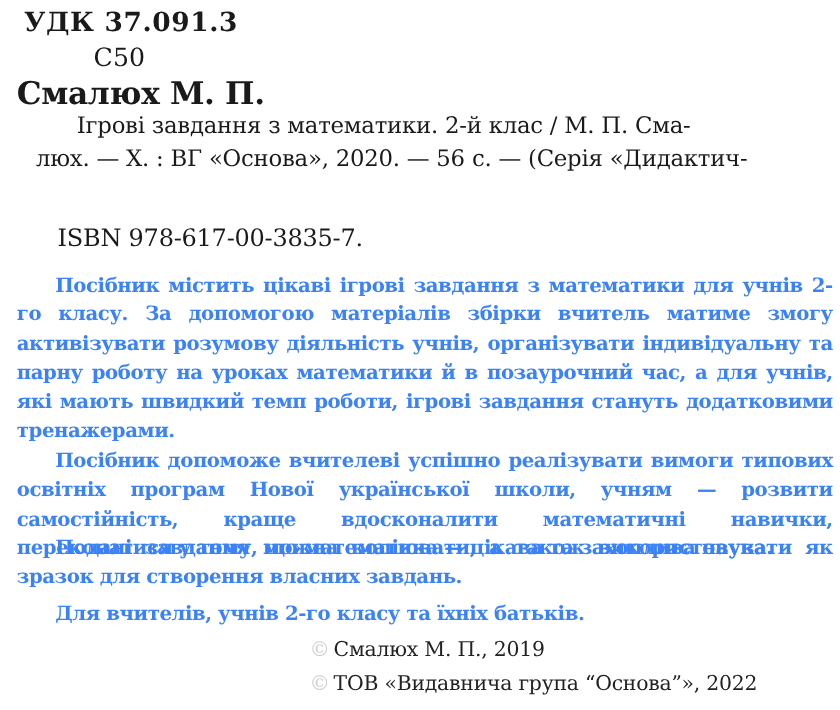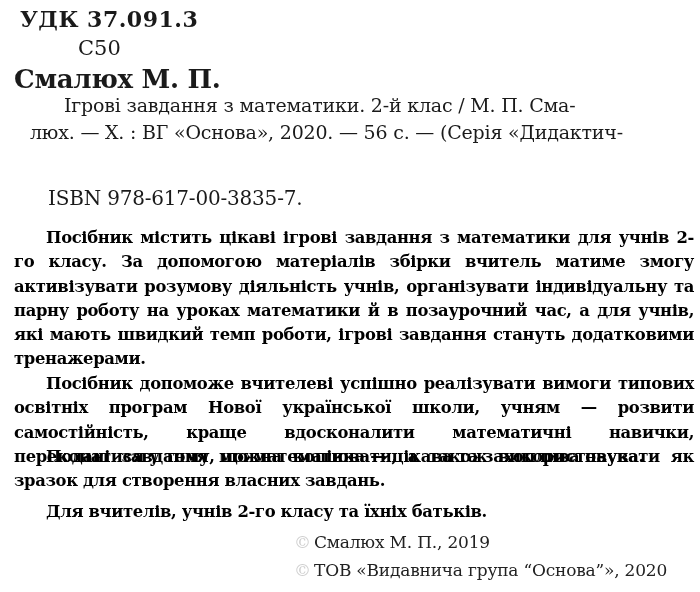--- a/index.html
+++ b/index.html
@@ -13,28 +13,28 @@
     .udk { left: 20px; top: 6px; font-size: 22px; font-weight: bold; letter-spacing: 0.5px; }
     .cls { left: 78px; top: 36px; font-size: 21px; }
     .author { left: 14px; top: 64px; font-size: 26px; font-weight: bold; letter-spacing: -0.3px; }
     .biblio { position: absolute; left: 14px; width: 676px; font-size: 19px; line-height: 27px; letter-spacing: -0.2px; }
     .biblio .ind { display: inline-block; width: 34px; }
     .isbn { left: 48px; top: 186px; font-size: 20px; letter-spacing: -0.2px; }
     .para {
       position: absolute; left: 14px; width: 680px;
       font-family: "DejaVu Serif", "Liberation Serif", serif;
       font-size: 16.4px; line-height: 24.3px; text-align: justify;
-      letter-spacing: -0.35px; font-weight: bold; color: #000000;
+      letter-spacing: -0.35px; font-weight: bold; color: #3b82f6;
     }
     .para .ind { display: inline-block; width: 32px; }
     .p1 { top: 226px; }
     .p2 { top: 372px; }
     .p3 { top: 445px; }
     .p4 { top: 500px; }
-    .copy { font-size: 17px; color: #222; letter-spacing: -0.2px; margin-left: 36px; }
+    .copy { font-size: 17px; color: #222; letter-spacing: -0.2px; }
     .c1 { left: 258px; top: 532px; }
     .c2 { left: 258px; top: 560px; }
     .copy-sym { color: #cfcfcf; margin-right: 10px; display: inline-block; width: 10px; }
   </style>
 </head>
 <body>
 
 <div class="line udk">УДК 37.091.3</div>
 <div class="line cls">С50</div>
 <div class="line author">Смалюх М. П.</div>
@@ -48,14 +48,14 @@
 
 <div class="para p1"><span class="ind"></span><span>Посібник містить цікаві ігрові завдання з математики для учнів 2-го класу. За допомогою матеріалів збірки вчитель матиме змогу активізувати розумову діяльність учнів, організувати індивідуальну та парну роботу на уроках математики й в позаурочний час, а для учнів, які мають швидкий темп роботи, ігрові завдання стануть додатковими тренажерами.</span></div>
 <div class="para p2"><span class="ind"></span><span>Посібник допоможе вчителеві успішно реалізувати вимоги типових освітніх програм Нової української школи, учням — розвити самостійність, краще вдосконалити математичні навички, переконатися у тому, що математика — цікава та захоплива наука.</span></div>
 <div class="para p3"><span class="ind"></span><span>Подані завдання можна копіювати, а також використовувати як зразок для створення власних завдань.</span></div>
 <div class="para p4"><span class="ind"></span><span>Для вчителів, учнів 2-го класу та їхніх батьків.</span></div>
 
 <div class="line copy c1">
   <span class="copy-sym">©</span><span>Смалюх М. П., 2019</span>
 </div>
 <div class="line copy c2">
-  <span class="copy-sym">©</span><span>ТОВ «Видавнича група “Основа”», 2020</span>
+  <span class="copy-sym">©</span><span>ТОВ «Видавнича група “Основа”», 2022</span>
 </div>
 
 </body></html>

